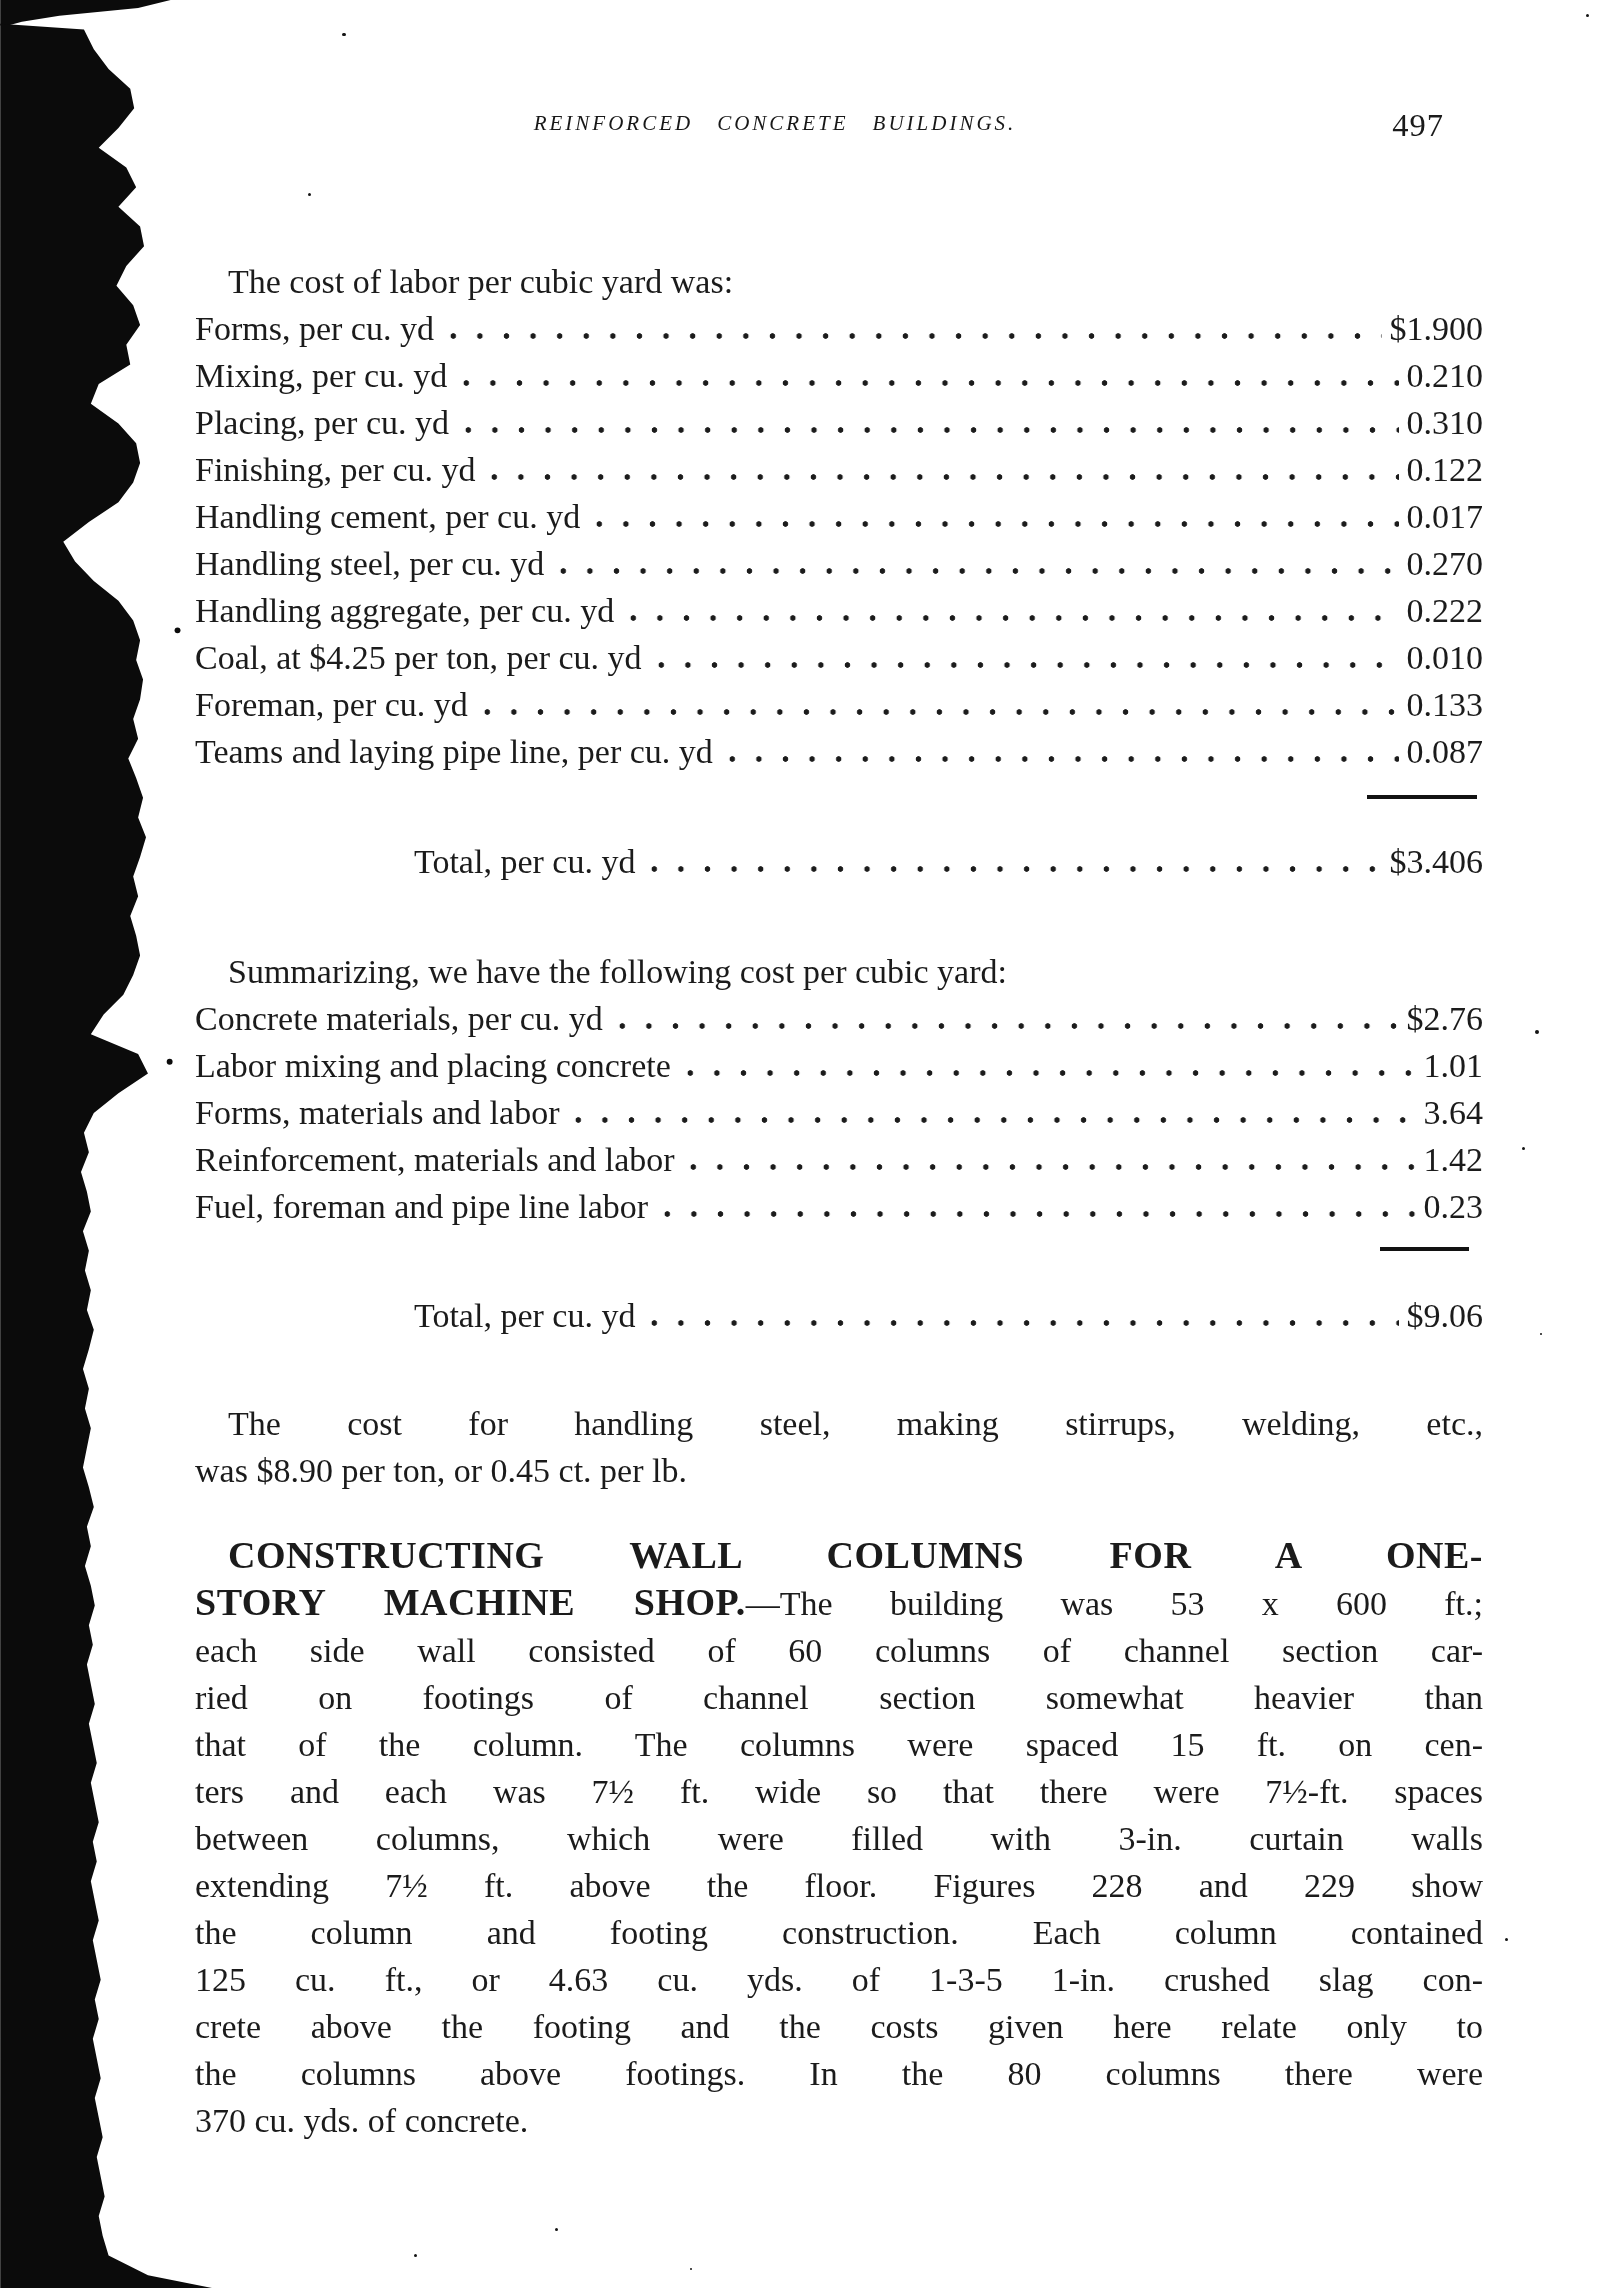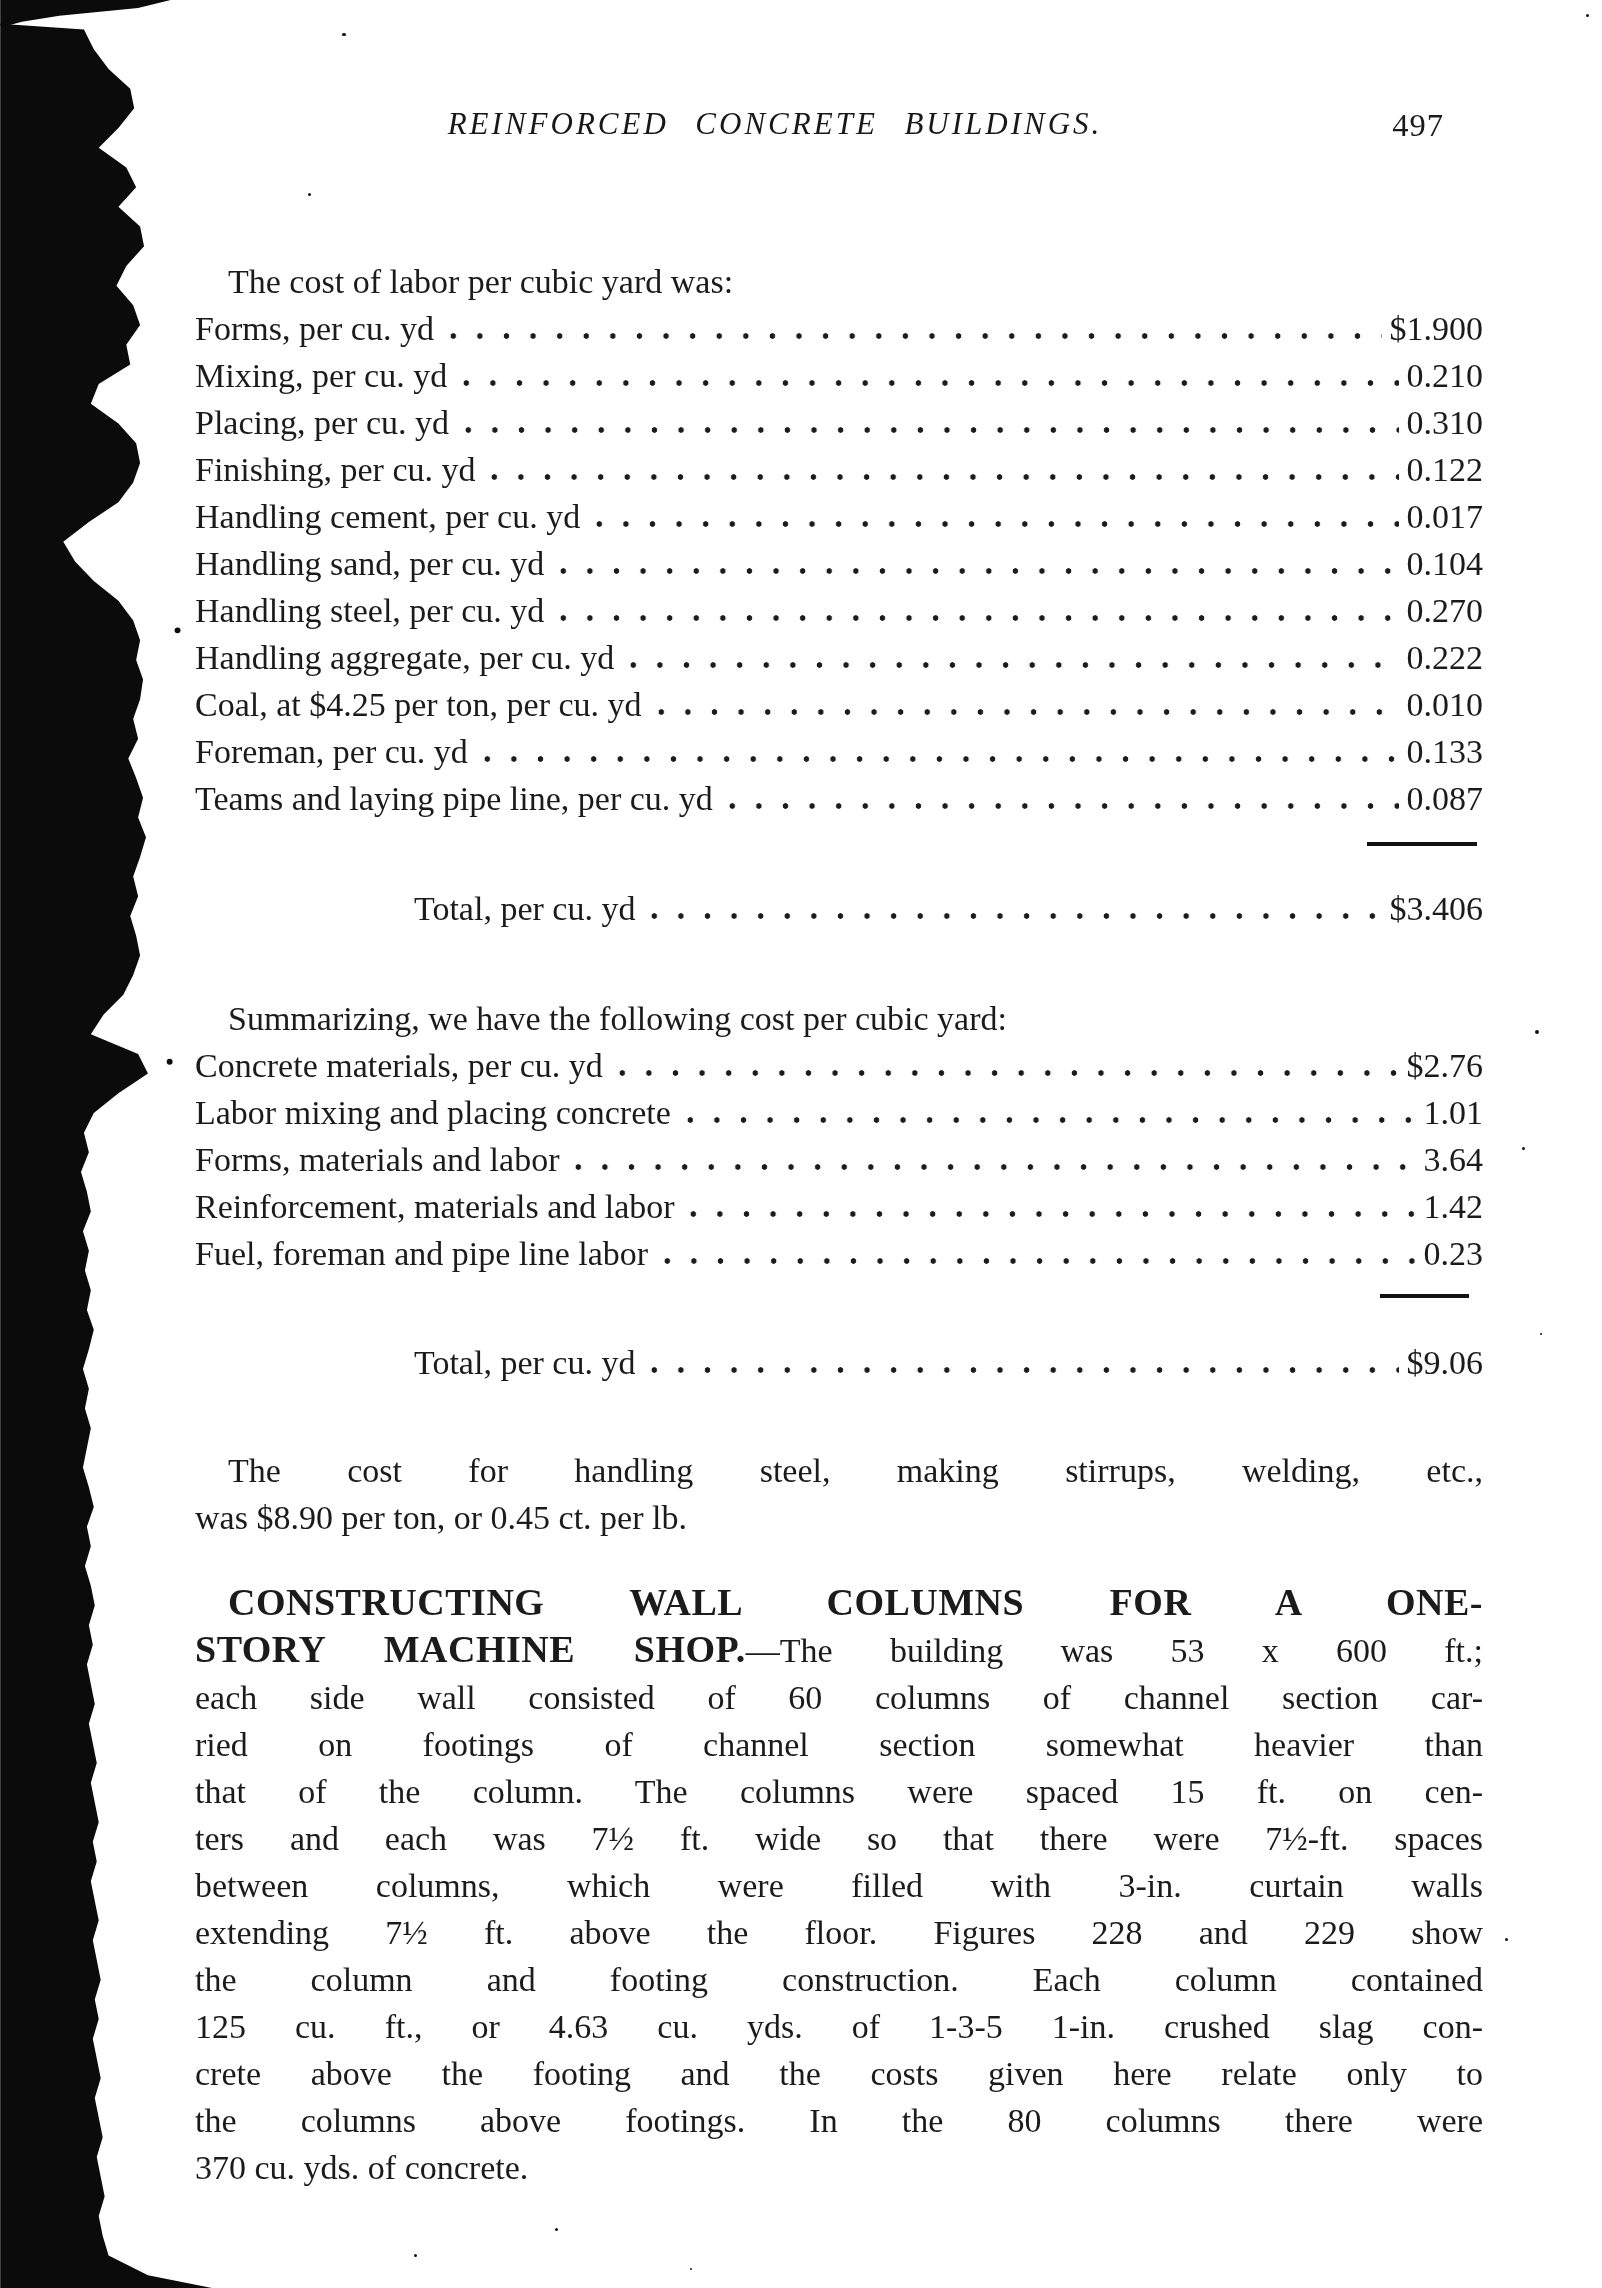--- a/index.html
+++ b/index.html
@@ -12,21 +12,21 @@
     color:#1b1b1b;
   }
   .scan-edge { position:absolute; left:0; top:0; }
   .speck { position:absolute; background:#141414; border-radius:50%; }
 
   .content { position:absolute; left:195px; top:0; width:1288px; }
 
   .header-row { position:relative; margin-top:100px; height:45px; }
   .header-title {
     text-align:center; padding-right:128px;
-    font-style:italic; font-size:31px; letter-spacing:3px; word-spacing:15.8px;
+    font-style:italic; font-size:21px; letter-spacing:3px; word-spacing:15.8px;
     color:#181818; white-space:nowrap;
   }
   .page-number { position:absolute; right:39px; top:2px; font-size:32.5px; letter-spacing:1px; }
 
   .body-txt { font-size:34px; line-height:47px; }
 
   .intro-line { margin-top:113px; text-indent:33px; white-space:nowrap; }
 
   .row { display:flex; align-items:center; height:47px; white-space:nowrap; }
   .row .lbl { flex:0 0 auto; }
@@ -106,25 +106,20 @@
         </div>
       <div class="row">
           <span class="lbl">Finishing, per cu. yd</span>
           <span class="leader"></span>
           <span class="val">0.122</span>
         </div>
       <div class="row">
           <span class="lbl">Handling cement, per cu. yd</span>
           <span class="leader"></span>
           <span class="val">0.017</span>
-        </div>
-      <div class="row">
-          <span class="lbl">Handling sand, per cu. yd</span>
-          <span class="leader"></span>
-          <span class="val">0.104</span>
         </div>
       <div class="row">
           <span class="lbl">Handling steel, per cu. yd</span>
           <span class="leader"></span>
           <span class="val">0.270</span>
         </div>
       <div class="row">
           <span class="lbl">Handling aggregate, per cu. yd</span>
           <span class="leader"></span>
           <span class="val">0.222</span>

